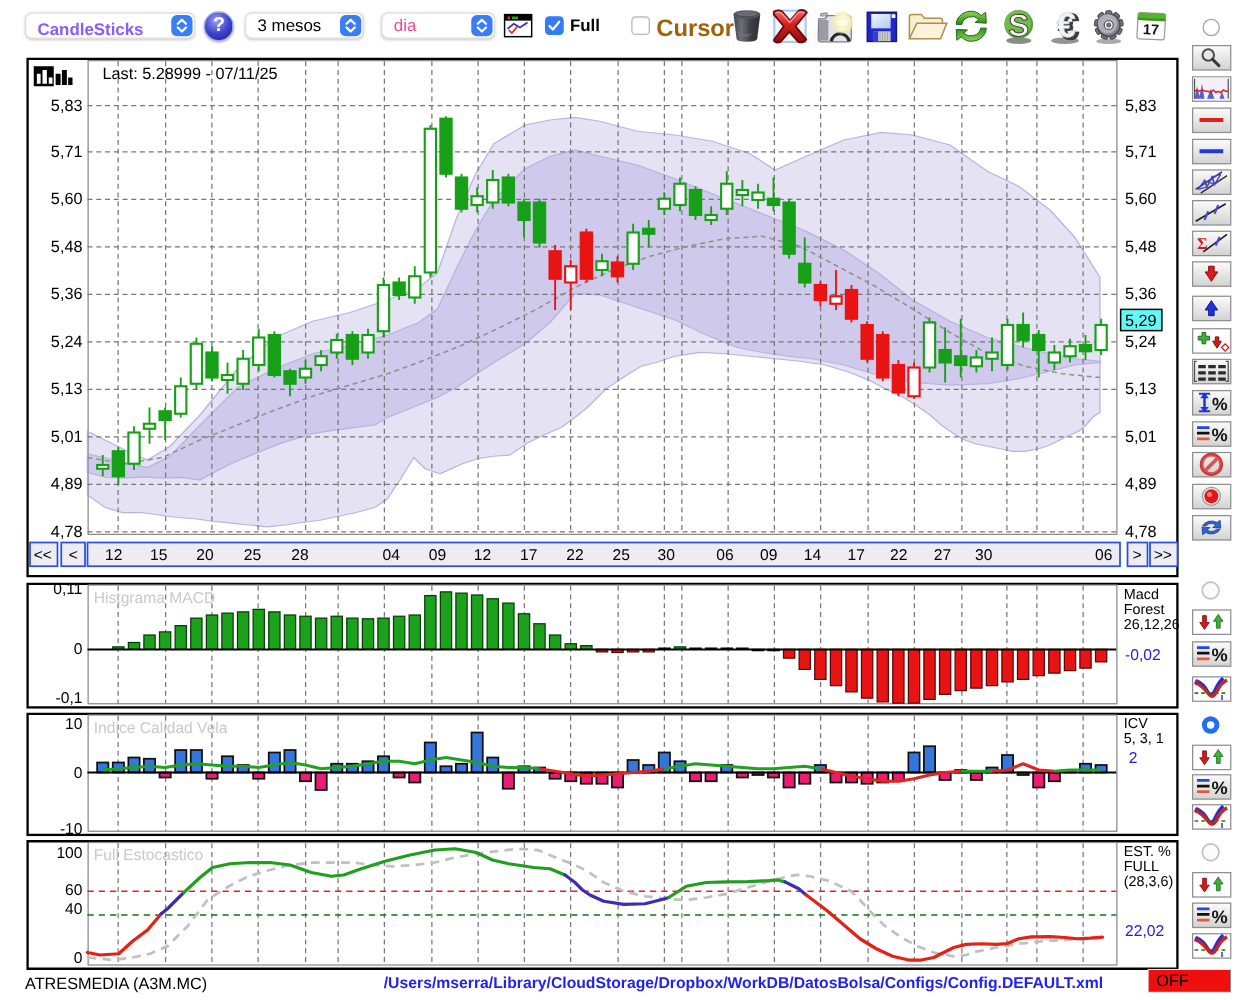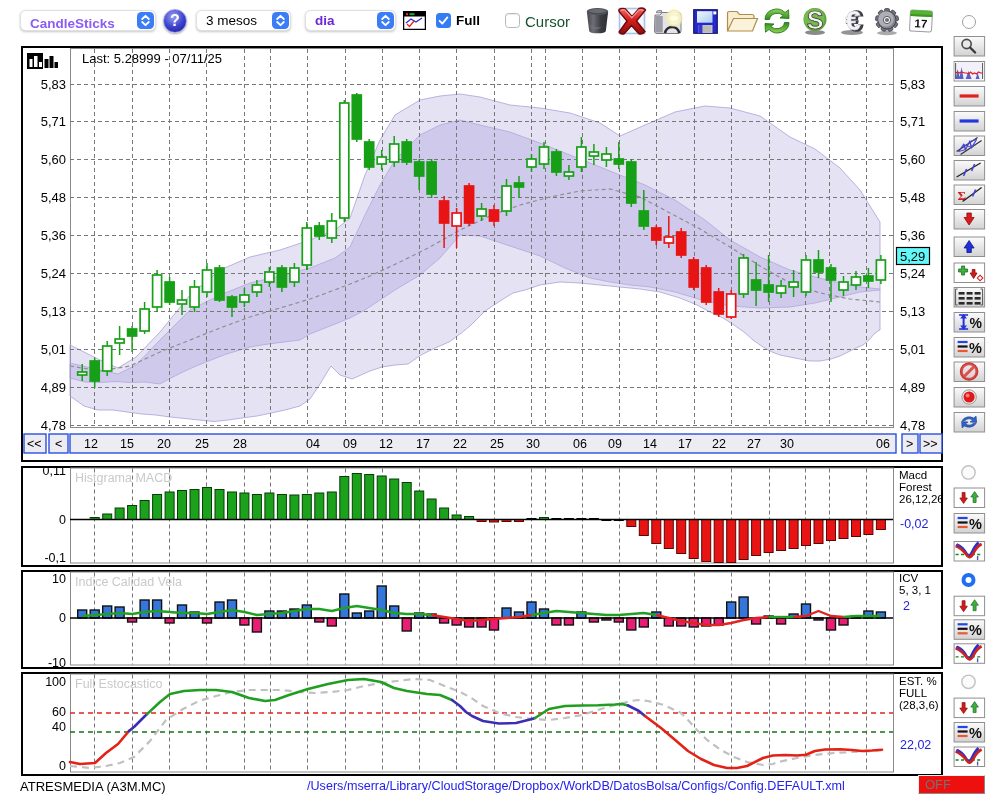--- a/index.html
+++ b/index.html
@@ -12,40 +12,40 @@
     </svg></div>
 <div style="position:absolute;left:163px;top:9px;width:24px;height:24px;border-radius:50%;background:radial-gradient(circle at 42% 30%,#9aa2ee,#3d42cc 52%,#181b95);border:1.5px solid #9aa4ea;box-shadow:0 1px 2px rgba(0,0,0,.35);box-sizing:border-box"></div>
 <div style="position:absolute;left:163px;top:9px;width:24px;height:24px;text-align:center;font-size:16px;font-weight:bold;color:#fff;line-height:24px">?</div>
 <div style="position:absolute;left:196px;top:10px;width:95px;height:21px;background:#fff;border:1px solid #e0e0e0;border-radius:5.5px;box-shadow:0 1px 2.5px rgba(0,0,0,0.22)"></div>
 <div style="position:absolute;left:206px;top:13px;font-size:13.5px;font-weight:normal;color:#000">3 mesos</div>
 <div style="position:absolute;left:272px;top:12px;width:17px;height:17px;background:#3b7df7;border-radius:4.5px"><svg width="17" height="17" viewBox="0 0 17 17">
       <path d="M5.2 7 L8.5 3.8 L11.8 7" fill="none" stroke="#fff" stroke-width="1.8" stroke-linecap="round" stroke-linejoin="round"></path>
       <path d="M5.2 10 L8.5 13.2 L11.8 10" fill="none" stroke="#fff" stroke-width="1.8" stroke-linecap="round" stroke-linejoin="round"></path>
     </svg></div>
 <div style="position:absolute;left:305px;top:10px;width:91px;height:21px;background:#fff;border:1px solid #e0e0e0;border-radius:5.5px;box-shadow:0 1px 2.5px rgba(0,0,0,0.22)"></div>
-<div style="position:absolute;left:315px;top:13px;font-size:13.5px;font-weight:bold;color:#6d28d9">dia</div>
+<div style="position:absolute;left:315px;top:13px;font-size:13.5px;font-weight:normal;color:#ec4899">dia</div>
 <div style="position:absolute;left:377px;top:12px;width:17px;height:17px;background:#3b7df7;border-radius:4.5px"><svg width="17" height="17" viewBox="0 0 17 17">
       <path d="M5.2 7 L8.5 3.8 L11.8 7" fill="none" stroke="#fff" stroke-width="1.8" stroke-linecap="round" stroke-linejoin="round"></path>
       <path d="M5.2 10 L8.5 13.2 L11.8 10" fill="none" stroke="#fff" stroke-width="1.8" stroke-linecap="round" stroke-linejoin="round"></path>
     </svg></div>
 <svg style="position:absolute;left:403px;top:11px" width="23" height="19" viewBox="0 0 23 19">
 <rect x="0.5" y="0.5" width="22" height="18" fill="#fff" stroke="#000" stroke-width="1.5"></rect>
 <rect x="1" y="1" width="21" height="4.5" fill="#000"></rect>
 <rect x="3" y="2.2" width="2" height="2" fill="#e33"></rect>
     <rect x="6.5" y="2.2" width="5" height="2" fill="#2a2"></rect>
 <polyline points="3,12 8,8 13,11 19,7" fill="none" stroke="#33c" stroke-width="1.4"></polyline>
 <path d="M4 13 l2.5 2.5 L11 10" fill="none" stroke="#e22" stroke-width="1.3"></path>
   </svg>
 <div style="position:absolute;left:436px;top:13px;width:15px;height:15px;background:#347bf6;border-radius:3.5px"></div>
 <svg style="position:absolute;left:436px;top:13px" width="15" height="15" viewBox="0 0 15 15">
     <path d="M3.6 7.8 L6.3 10.6 L11.4 4.4" fill="none" stroke="#fff" stroke-width="1.8" stroke-linecap="round" stroke-linejoin="round"></path>
   </svg>
 <div style="position:absolute;left:456px;top:13px;font-size:13.5px;font-weight:bold;color:#000">Full</div>
 <div style="position:absolute;left:505px;top:13px;width:15px;height:15px;background:#fff;border:1px solid #b8b8b8;border-radius:3.5px;box-shadow:inset 0 1px 1px rgba(0,0,0,.08)"></div>
-<div style="position:absolute;left:525px;top:13px;font-size:15px;font-weight:normal;color:#14532d">Cursor</div>
+<div style="position:absolute;left:525px;top:13px;font-size:19px;font-weight:bold;color:#a16207">Cursor</div>
 <svg style="position:absolute;left:585px;top:7px" width="25" height="27" viewBox="0 0 25 27">
 <defs>
       <linearGradient id="tg" x1="0" y1="0" x2="1" y2="0">
         <stop offset="0" stop-color="#45454c"></stop>
         <stop offset="0.3" stop-color="#6e6e76"></stop>
         <stop offset="0.65" stop-color="#3c3c43"></stop>
         <stop offset="1" stop-color="#2e2e34"></stop>
       </linearGradient>
     </defs>
 <path d="M1.8 4.5 L4.2 24 Q4.6 26.3 12.5 26.3 Q20.4 26.3 20.8 24 L23.2 4.5 Z" fill="url(#tg)"></path>
@@ -801,14 +801,14 @@
 <g transform="translate(8.6,746.5)">
       <rect x="0.5" y="0.5" width="30.5" height="19.5" fill="#fff" stroke="#8f8f8f"></rect>
       <line x1="2" y1="13.5" x2="29" y2="13.5" stroke="#118811" stroke-width="1.3" stroke-dasharray="3 2.4"></line>
       <path d="M3 3.5 Q9 5.5 13 13 Q15.5 17.5 18.5 11 Q21.5 4.5 25 1.5" fill="none" stroke="#2233cc" stroke-width="2.7"></path>
       <path d="M2 5 Q8 7 13.5 14.5 Q16.5 18.5 20 12 Q23 5.5 28 3" fill="none" stroke="#cc2222" stroke-width="2.7"></path>
       <circle cx="4" cy="4.5" r="1.8" fill="#7a2a8a"></circle>
       <line x1="24" y1="15" x2="24" y2="19" stroke="#5555bb" stroke-width="1.4"></line>
     </g>
 </svg>
 <div style="position:absolute;left:20px;top:779px;font-size:13px;font-weight:normal;color:#000">ATRESMEDIA (A3M.MC)</div>
-<div style="position:absolute;left:307px;top:779px;font-size:12.6px;font-weight:normal;color:#2222ee">/Users/mserra/Library/CloudStorage/Dropbox/WorkDB/DatosBolsa/Configs/Config.DEFAULT.xml</div>
+<div style="position:absolute;left:307px;top:779px;font-size:12.6px;font-weight:bold;color:#2222ee">/Users/mserra/Library/CloudStorage/Dropbox/WorkDB/DatosBolsa/Configs/Config.DEFAULT.xml</div>
 <div style="position:absolute;left:918px;top:775px;width:67px;height:19px;background:#ee0f0f;border-top:1.5px solid #eee;border-left:1.5px solid #eee;border-right:1.5px solid #888;border-bottom:1.5px solid #888;border-radius:1px"></div>
-<div style="position:absolute;left:925px;top:777px;font-size:13px;color:#737373">OFF</div>
+<div style="position:absolute;left:925px;top:777px;font-size:13px;color:#000000">OFF</div>
 </body></html>

